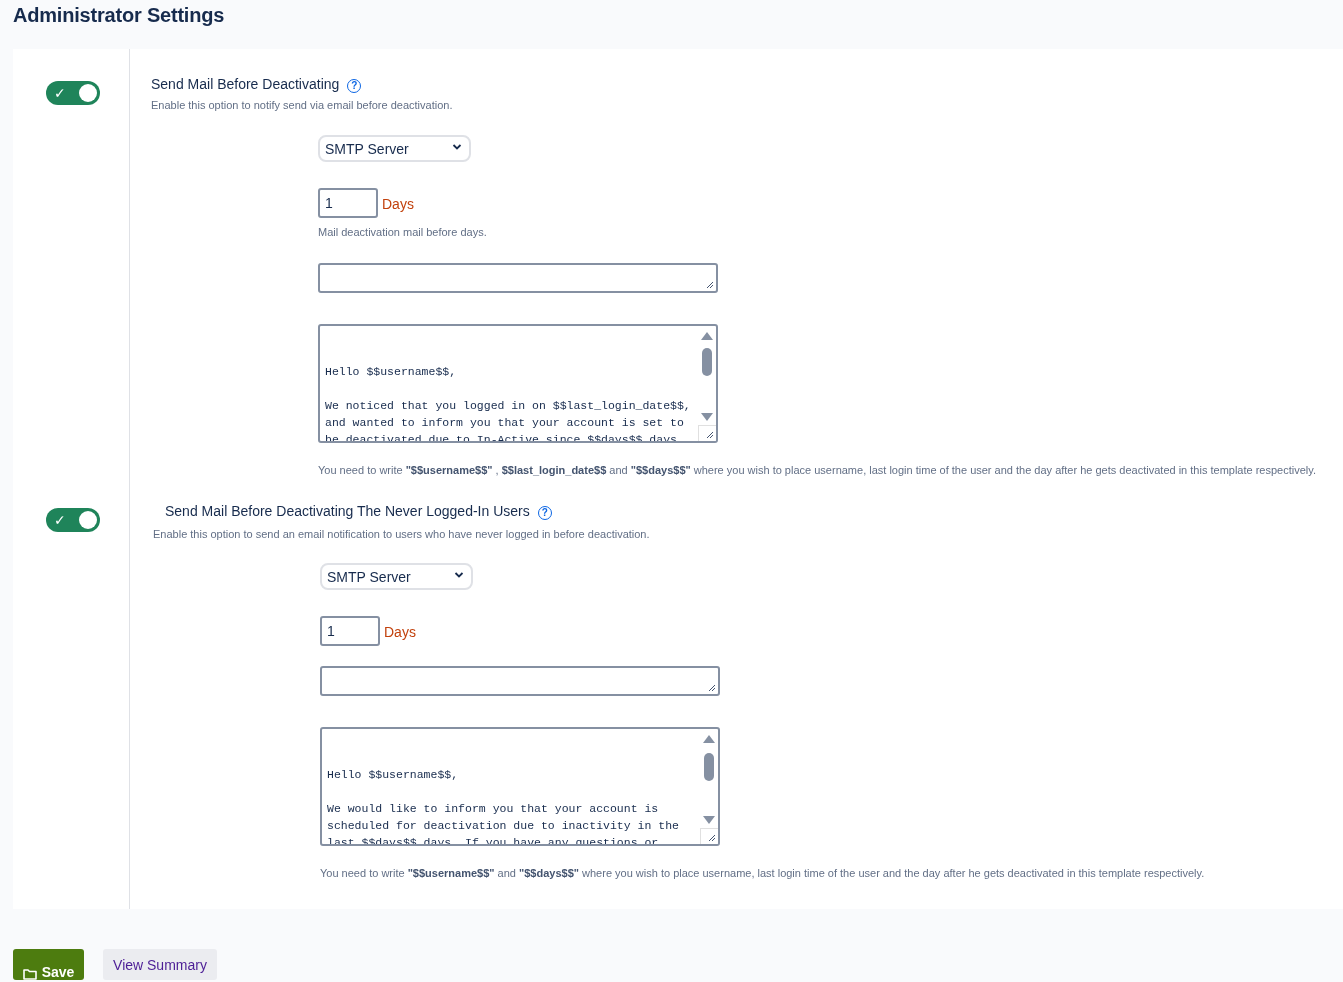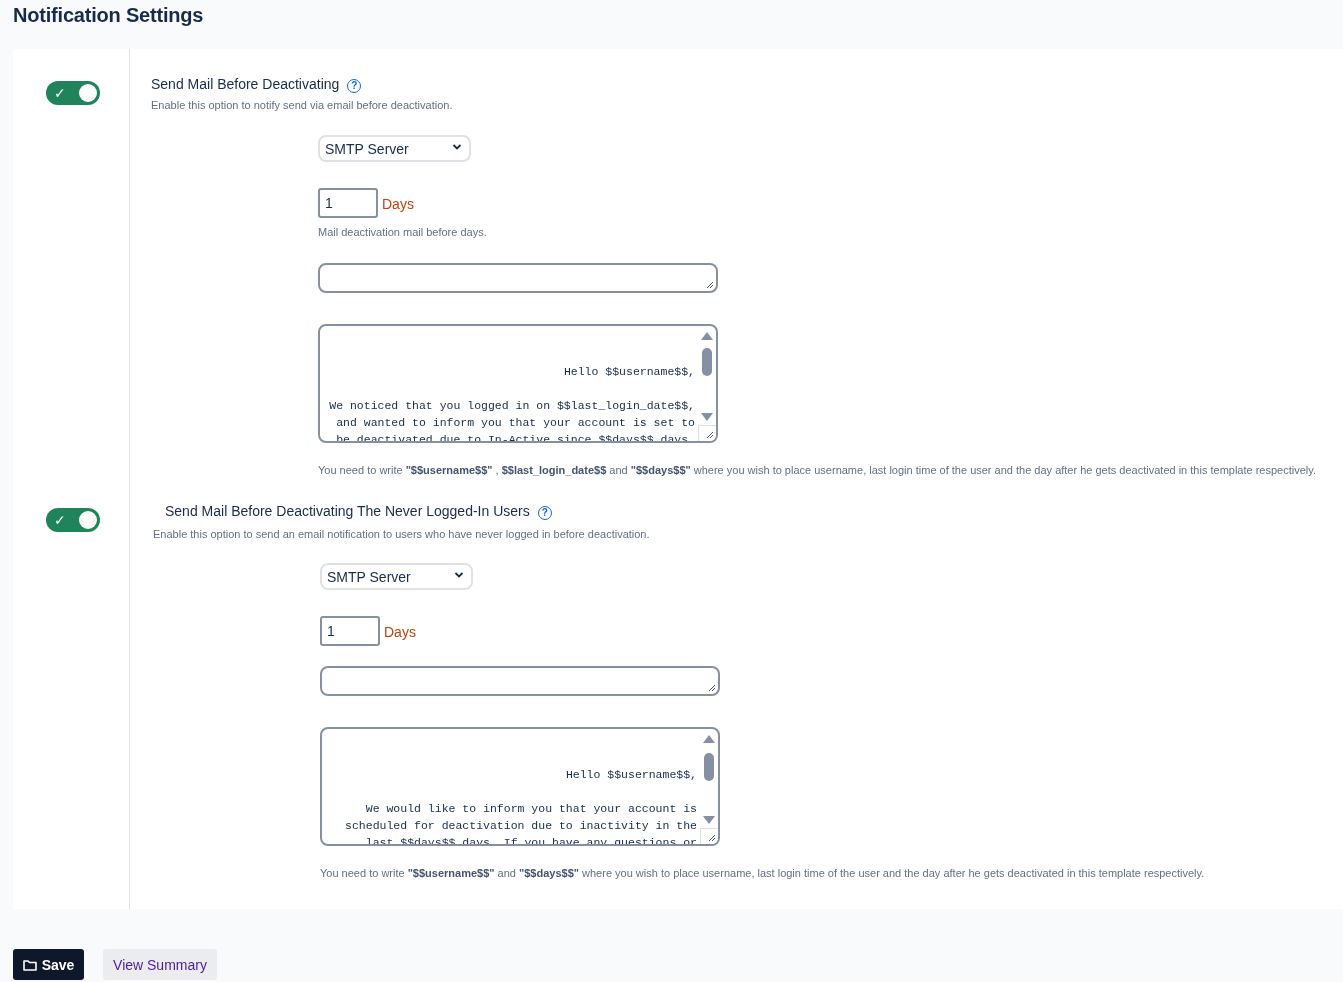--- a/index.html
+++ b/index.html
@@ -65,24 +65,24 @@
   }
   .days-label {
     position: absolute; font-size: 14px; color: #c2410c;
   }
   .hint {
     position: absolute; font-size: 11px; color: #626f86; white-space: nowrap;
   }
   .hint b { color: #44546f; }
   .textarea {
     position: absolute; width: 400px;
-    border: 2px solid #8590a2; border-radius: 8px; background: #fff;
+    border: 2px solid #8590a2; border-radius: 3px; background: #fff;
     font-family: "Liberation Mono", "DejaVu Sans Mono", monospace;
     font-size: 11.5px; color: #172b4d; line-height: 17px;
-    padding: 3px 5px; overflow: hidden; white-space: pre-wrap; text-align: right;
+    padding: 3px 5px; overflow: hidden; white-space: pre-wrap;
   }
   .ta-text { width: 370px; }
   .resize {
     position: absolute; right: 2px; bottom: 2px; width: 10px; height: 10px;
   }
   .scrollbar {
     position: absolute; right: 0; top: 0; width: 18px; bottom: 14px;
   }
   .sb-up, .sb-down {
     position: absolute; left: 3px; width: 0; height: 0;
@@ -93,35 +93,35 @@
   .sb-thumb {
     position: absolute; left: 4px; width: 10px; height: 28px;
     border-radius: 5px; background: #8590a2;
   }
   .resize-box {
     position: absolute; right: 0; bottom: 0; width: 18px; height: 16px;
     border-left: 1px solid #e0e0e0; border-top: 1px solid #e0e0e0; background: #fff;
   }
   .btn-save {
     position: absolute; left: 13px; top: 949px; width: 71px; height: 31px;
-    background: #0f172a; color: #fff; border-radius: 3px;
+    background: #4d7c0f; color: #fff; border-radius: 3px;
     font-size: 14px; font-weight: bold; cursor: pointer;
-    display: flex; align-items: center; justify-content: center; gap: 5px;
+    display: flex; align-items: flex-end; justify-content: center; gap: 5px;
   }
   .btn-summary {
     position: absolute; left: 103px; top: 949px; width: 114px; height: 31px;
     background: #ebecf0; color: #4c1d95; border-radius: 3px;
     font-size: 14px; cursor: pointer;
     display: flex; align-items: center; justify-content: center;
   }
 </style>
 </head>
 <body>
 
-<div class="page-title">Notification Settings</div>
+<div class="page-title">Administrator Settings</div>
 
 <div class="card">
   <div class="divider"></div>
 
   <div class="section">
     <div class="toggle" style="left:33px; top:32px;">
       <span class="check">✓</span>
       <span class="knob"></span>
     </div>
     <div class="sec-title" style="left:138px; top:27px;">

